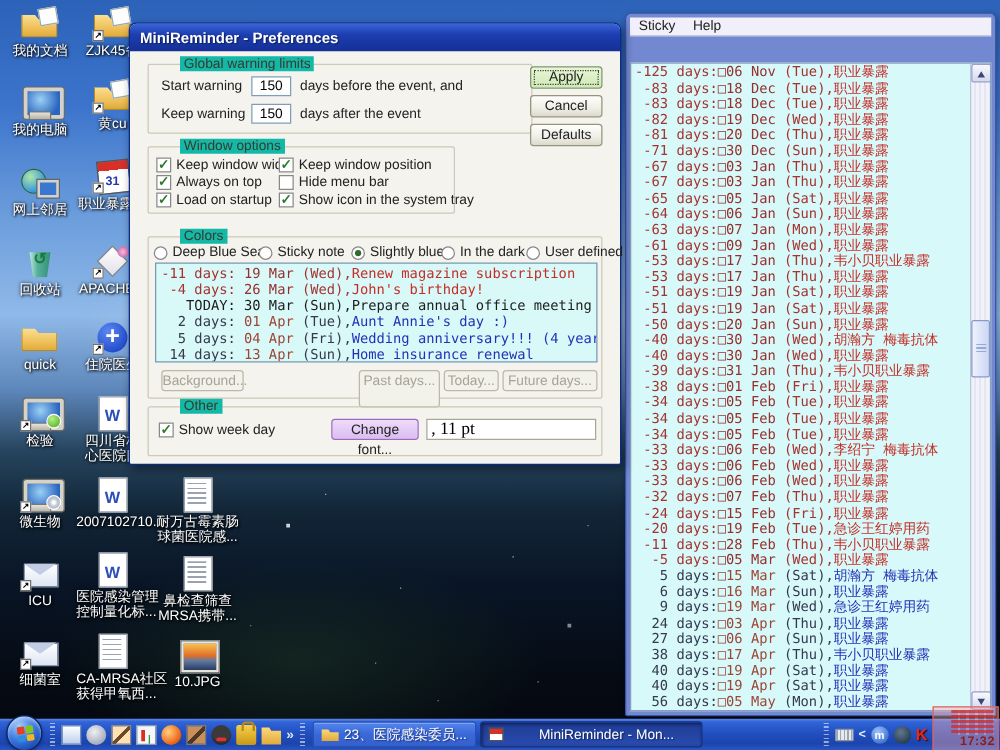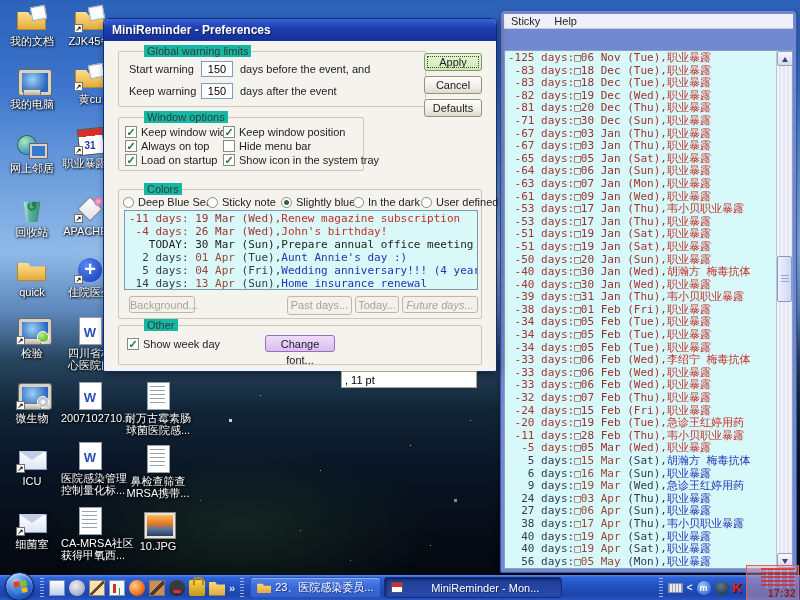--- a/index.html
+++ b/index.html
@@ -119,22 +119,22 @@
     color:#2f7a2f; font-weight:bold; flex:none; }
   .rd .dot { width:11px; height:11px; border-radius:50%; background:#fff;
     border:1px solid #888; margin-right:4px; position:relative; flex:none; }
   .rd .dot.sel::before { content:''; position:absolute; left:2px; top:2px; width:5px;
     height:5px; border-radius:50%; background:#2f6a2f; }
   #preview { position:absolute; left:5px; top:20px; width:354px; height:80px;
     background:#d9f9f9; border:1px solid #7a98ae; overflow:hidden;
     font-family:"DejaVu Sans Mono",monospace; font-size:11px; line-height:13px;
     white-space:pre; padding:1px 0 0 4px; }
   input.fontfield { position:absolute; left:222px; top:9px; width:136px; height:17px;
-    border:1px solid #a8a696; font-size:11px; padding:0 3px; background:#fff;
-    font-family:Liberation Sans, sans-serif;margin-top:36px; }
+    border:1px solid #a8a696; font-size:14px; padding:0 3px; background:#fff;
+    font-family:Liberation Serif, serif; }
 
   
   .rrow { white-space:pre; }
   .rrow.p .c, .rrow.p .w { color:#a43430; }
   .rrow.p .d { color:#96302c; }
   .rrow.p .t { color:#c42e28; }
   .rrow.n .c, .rrow.n .d, .rrow.n .w, .rrow.n .t { color:#1c1c1c; }
   .rrow.f .c, .rrow.f .w { color:#36384e; }
   .rrow.f .d { color:#9c4636; }
   .rrow.f .t { color:#2232b6; }
@@ -490,23 +490,23 @@
         </label>
         <label class="rd" style="left: 234px; top: 6px;">
           <span class="dot"></span>
           <span>In the dark</span>
         </label>
         <label class="rd" style="left: 302px; top: 6px;">
           <span class="dot"></span>
           <span>User defined</span>
         </label>
         <div class="xbtn disabled" style="left: 10px; top: 106px; width: 66px; height: 17px;">Background...</div>
-        <div class="xbtn disabled" style="left: 168px; top: 106px; width: 65px; height: 19px;">Past days...</div>
+        <div class="xbtn disabled" style="left: 168px; top: 106px; width: 65px; height: 30px;">Past days...</div>
         <div class="xbtn disabled" style="left: 236px; top: 106px; width: 44px; height: 17px;">Today...</div>
-        <div class="xbtn disabled" style="left: 283px; top: 106px; width: 76px; height: 17px; font-style: italic;">Future days...</div>
+        <div class="xbtn disabled" style="left: 283px; top: 106px; width: 76px; height: 17px;">Future days...</div>
       </div>
 
     <div class="group" style="left:14px;top:306px;width:364px;height:40px">
       <span class="legend">Other</span>
       <label class="cb" style="left:8px;top:12px">
         <span class="box">✓</span>
         <span>Show week day</span>
       </label>
       <div class="xbtn purple" style="left:146px;top:9px;width:70px;height:17px">Change font...</div>
       <input class="fontfield" value=", 11 pt" style="">

